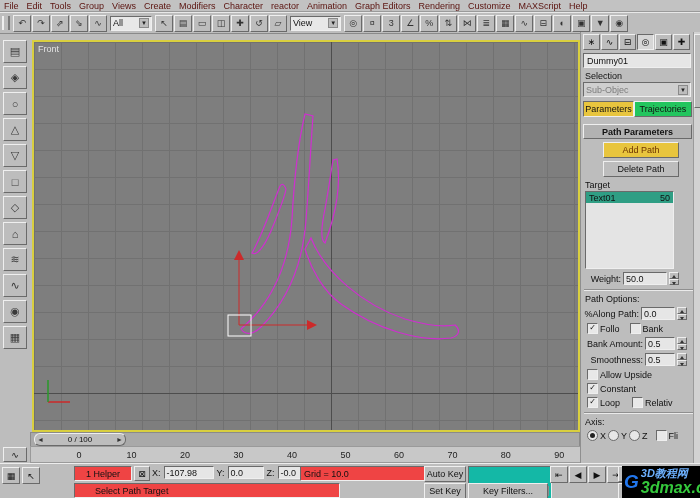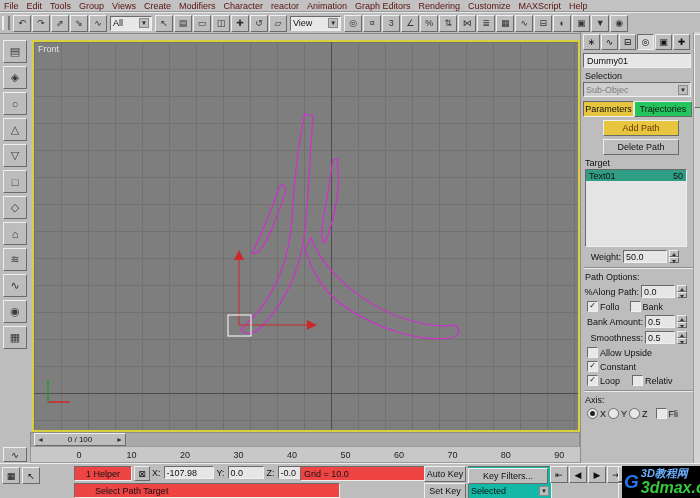--- a/index.html
+++ b/index.html
@@ -30,21 +30,21 @@
   #viewport-canvas{position:absolute;inset:0;
     background-image:repeating-linear-gradient(to right,#717171 0 1px,transparent 1px 27px),
                      repeating-linear-gradient(to bottom,#717171 0 1px,transparent 1px 27px);}
   #vp-axis-v{position:absolute;left:297px;top:0;width:1px;height:100%;background:#4d4d4d;}
   #vp-axis-h{position:absolute;top:351px;left:0;width:100%;height:1px;background:#4d4d4d;}
   #vp-label{position:absolute;top:2px;left:4px;color:#e3e3e3;}
   #vp-svg{position:absolute;inset:0;width:100%;height:100%;}
 
   
   #time-slider-row{position:absolute;left:30px;top:432px;width:548px;height:13px;background:#a9a9a9;border:1px solid #8a8a8a;display:flex;align-items:center;}
-  #time-slider-grip{margin-left:3px;width:86px;height:11px;display:flex;align-items:center;justify-content:space-between;padding:0 2px;font-size:8px;}
+  #time-slider-grip{margin-left:3px;width:86px;height:11px;display:flex;align-items:center;justify-content:space-between;padding:0 2px;font-size:8px;border-radius:6px;}
   .slider-arrow{font-size:7px;color:#333;}
   #ruler-mini{position:absolute;left:3px;top:447px;width:22px;height:13px;display:flex;align-items:center;justify-content:center;}
   #ruler{position:absolute;left:30px;top:446px;width:548px;height:15px;background:#c8c8c8;border:1px solid #9a9a9a;display:flex;justify-content:space-between;align-items:center;padding:0 30px 0 44px;color:#222;}
   .tick{min-width:8px;text-align:center;}
 
   
   #command-panel{position:absolute;left:580px;top:32px;width:120px;height:431px;background:#bdbdbd;border-left:1px solid #8f8f8f;}
   #cp-scroll{position:absolute;right:0;top:0;width:7px;height:100%;background:#d2d2d2;border-left:1px solid #9a9a9a;}
   #cp-scroll-thumb{position:absolute;top:2px;left:0;width:6px;height:72px;background:#bdbdbd;border:1px solid;border-color:#efefef #6a6a6a #6a6a6a #efefef;}
   #cp-tabs{display:flex;gap:1px;padding:2px 9px 2px 2px;}
@@ -52,21 +52,21 @@
   #cp-tabs .cptab:nth-child(4){border-color:#6a6a6a #efefef #efefef #6a6a6a;background:#d6d6d6;}
   #cp-name{margin:1px 10px 0 2px;height:13px;background:#e6e6e6;border:1px solid;border-color:#6a6a6a #efefef #efefef #6a6a6a;display:flex;align-items:center;padding:0 3px;}
   .cp-label{margin:3px 0 0 4px;display:block;}
   #cp-subobj{margin:1px 10px 0 2px;height:13px;display:flex;align-items:center;justify-content:space-between;padding:0 2px;color:#7d7d7d;background:#cfcfcf;border:1px solid;border-color:#6a6a6a #efefef #efefef #6a6a6a;}
   #cp-mode{display:flex;margin:4px 9px 0 2px;}
   #cp-param-tab{flex:1;height:14px;display:flex;align-items:center;justify-content:center;background:#e8c53e;border:1px solid;border-color:#6a6a6a #efefef #efefef #6a6a6a;}
   #cp-traj-tab{flex:1.15;height:14px;display:flex;align-items:center;justify-content:center;background:#22c55e;border:1px solid;border-color:#efefef #6a6a6a #6a6a6a #efefef;}
   #cp-rollout{margin:7px 9px 0 2px;height:13px;background:#b2b2b2;border:1px solid;border-color:#efefef #6a6a6a #6a6a6a #efefef;display:flex;align-items:center;justify-content:center;font-weight:bold;}
   .cp-btn{margin:3px auto 0;width:74px;height:14px;display:flex;align-items:center;justify-content:center;text-align:right;}
   #cp-addpath{background:#e8c53e;color:#6e3500;border:1px solid;border-color:#efefef #6a6a6a #6a6a6a #efefef;}
-  #cp-target-list{margin:1px 14px 0 4px;height:76px;background:#e4e4e4;border:1px solid;border-color:#6a6a6a #efefef #efefef #6a6a6a;overflow:hidden;}
+  #cp-target-list{margin:1px 27px 0 4px;height:76px;background:#e4e4e4;border:1px solid;border-color:#6a6a6a #efefef #efefef #6a6a6a;overflow:hidden;}
   .tgt-row{display:flex;justify-content:space-between;padding:0 3px;height:11px;align-items:center;}
   #cp-target-list .tgt-row:first-child{background:#2f9e84;}
   .cp-row{display:flex;align-items:center;margin:3px 2px 0;gap:2px;}
   .cp-lblr{text-align:right;}
   .cb{width:9px;height:9px;background:#e8e8e8;border:1px solid;border-color:#6a6a6a #efefef #efefef #6a6a6a;font-size:8px;line-height:8px;text-align:center;color:#111;}
   .cb.checked::after{content:"✓";}
   .radio{width:9px;height:9px;border-radius:50%;background:#e8e8e8;border:1px solid #6a6a6a;position:relative;}
   .radio.sel::after{content:"";position:absolute;inset:2px;border-radius:50%;background:#222;}
   .spin{display:inline-flex;flex-direction:column;width:10px;height:13px;}
   .spin .s{flex:1;position:relative;background:#bdbdbd;border:1px solid;border-color:#efefef #6a6a6a #6a6a6a #efefef;}
@@ -82,21 +82,21 @@
   .sb-ic{width:16px;height:15px;display:flex;align-items:center;justify-content:center;font-size:9px;}
   #sb-helper{left:74px;top:2px;width:56px;height:13px;justify-content:center;}
   #sb-lock{left:134px;top:2px;width:14px;height:13px;justify-content:center;}
   #sb-coords{left:152px;top:2px;gap:3px;}
   #sb-grid{left:300px;top:2px;width:120px;height:13px;padding:0 3px;}
   #sb-prompt{left:74px;top:19px;width:224px;height:13px;padding:0 20px;}
   #sb-timetag{left:300px;top:19px;width:120px;height:13px;padding:0 3px;}
   #sb-autokey{left:424px;top:2px;width:40px;height:14px;justify-content:center;}
   #sb-setkey{left:424px;top:19px;width:40px;height:14px;justify-content:center;}
   #sb-selected{left:468px;top:2px;width:78px;height:14px;justify-content:space-between;background:#14b8a6;border:1px solid;border-color:#6a6a6a #efefef #efefef #6a6a6a;padding:17px 2px;}
-  #sb-keyfilters{left:468px;top:4px;width:78px;height:14px;justify-content:center;}
+  #sb-keyfilters{left:468px;top:19px;width:78px;height:14px;justify-content:center;}
   #sb-playback{left:550px;top:2px;gap:1px;}
   #sb-nav{left:618px;top:2px;width:70px;flex-wrap:wrap;gap:1px;}
   .nav-ic{width:16px;height:14px;display:flex;align-items:center;justify-content:center;font-size:9px;}
 
   
   #watermark{position:absolute;right:0;bottom:0;width:74px;height:32px;background:#000;display:flex;align-items:center;gap:2px;padding:0 2px;z-index:10;}
   .wm-g{font-size:19px;font-weight:bold;font-style:italic;color:#2277ee;}
   .wm-text{display:flex;flex-direction:column;line-height:1.1;}
   .wm-name{color:#6db1ff;font-weight:bold;font-style:italic;font-size:11px;white-space:nowrap;}
   .wm-domain{color:#35c93c;font-weight:bold;font-style:italic;font-size:16px;}
@@ -250,20 +250,21 @@
   <div id="cp-name">Dummy01</div>
   <span class="cp-label">Selection</span>
   <div id="cp-subobj">
     <span>Sub-Objec</span>
     <span class="darr">▼</span>
   </div>
   <div id="cp-mode">
     <div id="cp-param-tab">Parameters</div>
     <div id="cp-traj-tab">Trajectories</div>
   </div>
+  <div id="cp-rollout">Path Parameters</div>
   <div id="cp-addpath" class="cp-btn">Add Path</div>
   <div class="cp-btn raised">Delete Path</div>
   <span class="cp-label">Target</span>
   <div id="cp-target-list">
 
   <div class="tgt-row">
       <span>Text01</span>
       <span>50</span>
     </div>
     </div>

